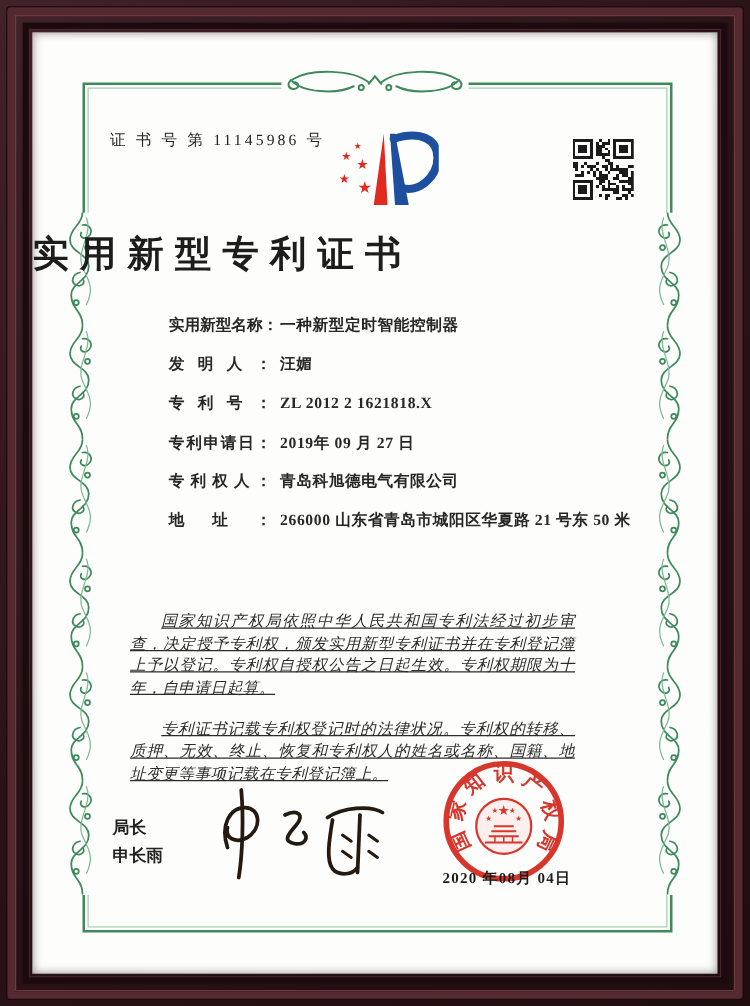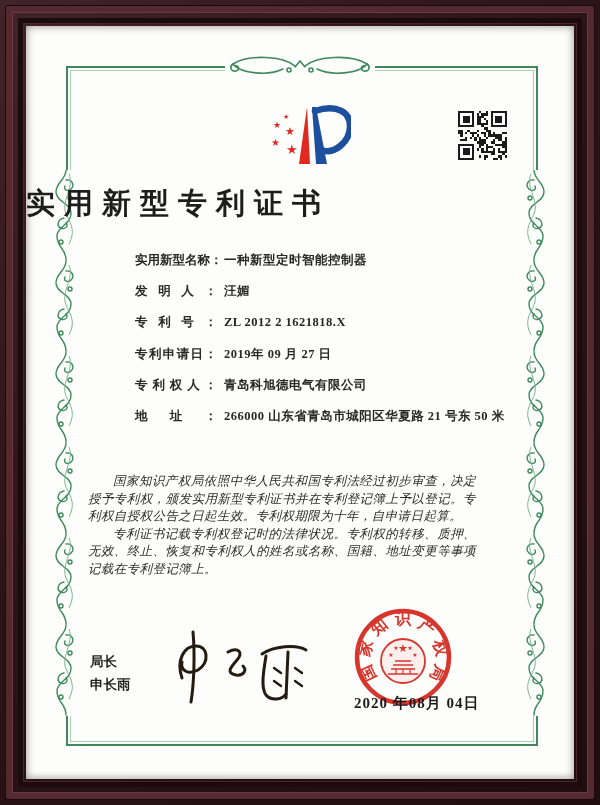--- a/index.html
+++ b/index.html
@@ -29,29 +29,29 @@
   
   .fields{position:absolute;left:62px;top:228px;right:58px;}
   .row{margin-bottom:18.2px;font-size:12.5px;font-weight:600;color:#272727;
     white-space:nowrap;line-height:13px;margin-left:47px;}
   .f-label{display:inline-block;width:82px;text-align:justify;text-align-last:justify;
     vertical-align:top;}
   .f-value{margin-left:7px;letter-spacing:.5px;}
   .f-label.second{width:88px;margin-left:34px;}
   
   .paras{position:absolute;left:62px;top:447px;width:388px;color:#2c2c2c;}
-  .paras p{margin:0;font-size:12.5px;line-height:17.6px;text-indent:2em;
-    text-align:justify;font-style:italic;letter-spacing:.4px;}
+  .paras p{margin:16px;font-size:12.5px;line-height:17.6px;text-indent:2em;
+    text-align:justify;font-style:italic;letter-spacing:.4px;text-decoration:underline;}
   
   .signoff{position:absolute;left:64px;top:624px;font-family:"Liberation Sans","DejaVu Sans",sans-serif;
     font-size:13.5px;color:#222;line-height:23px;font-weight:bold;}
   .signature{position:absolute;left:136px;top:600px;}
   
   .seal{position:absolute;left:325px;top:579px;width:104px;height:104px;opacity:.93;}
-  .seal-date{position:absolute;left:328px;top:668px;font-size:15px;font-weight:700;
+  .seal-date{position:absolute;left:328px;top:668px;font-size:12px;font-weight:700;
     color:#1c1c1c;letter-spacing:1px;white-space:nowrap;}
 </style>
 </head>
 <body>
 
 <div class="frame">
   <div class="frame-ridge"></div>
   <div class="frame-inner"></div>
 </div>
 <div class="matte"></div>
@@ -99,20 +99,21 @@
   <svg class="strip right" width="26" height="546" viewBox="0 0 26 546">
     <rect x="8" y="0" width="12" height="546" fill="#fdfdfb"></rect>
     <use href="#motif" y="0"></use>
     <use href="#motif" y="91"></use>
     <use href="#motif" y="182"></use>
     <use href="#motif" y="273"></use>
     <use href="#motif" y="364"></use>
     <use href="#motif" y="455"></use>
   </svg>
 
+  <div class="cert-no">证 书 号 第 11145986 号</div>
 
   <svg class="logo" width="88" height="68" viewBox="0 0 88 68">
     <g fill="#e02a20" font-family="DejaVu Sans,sans-serif">
       <text x="10" y="26" font-size="9">★</text>
       <text x="20" y="17" font-size="7">★</text>
       <text x="22" y="33" font-size="11">★</text>
       <text x="8" y="44" font-size="10">★</text>
       <text x="23" y="52" font-size="13">★</text>
     </g>
     <polygon points="44,5 47,62 36,62" fill="#e02a20"></polygon>

